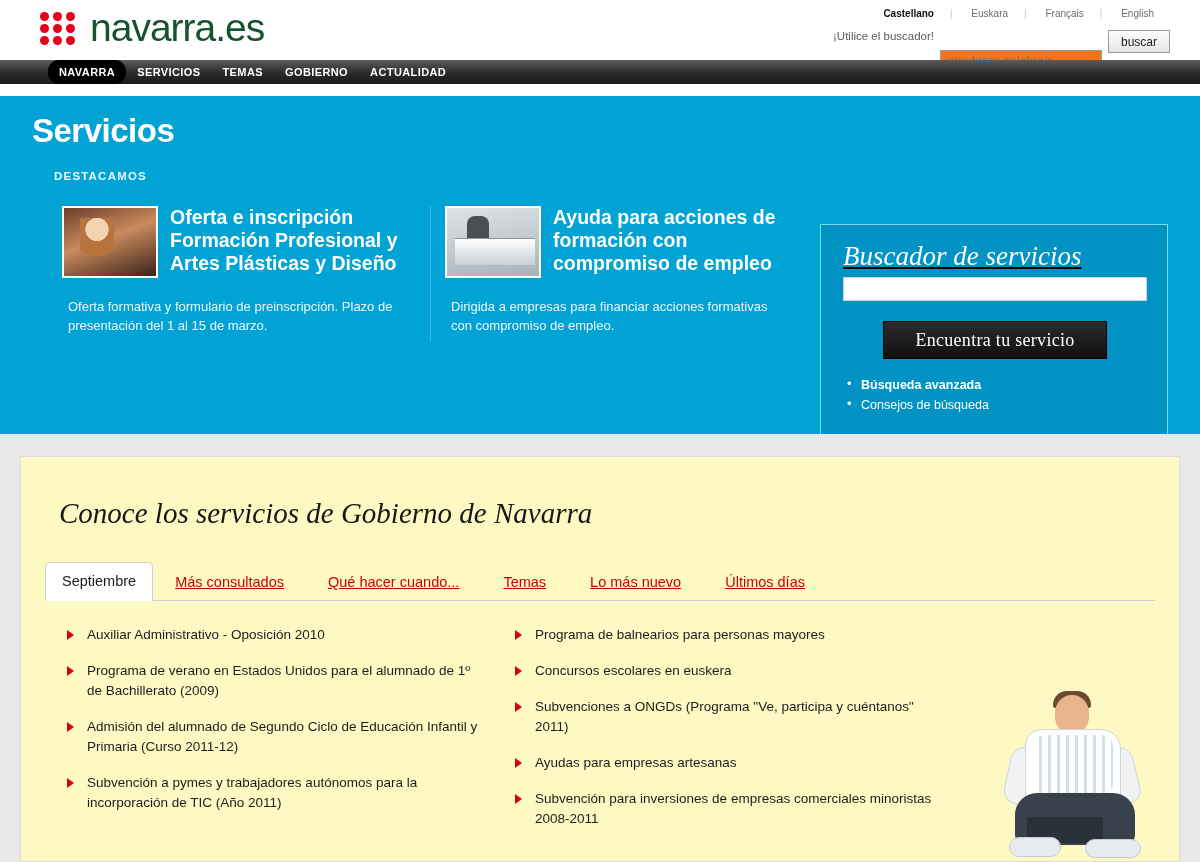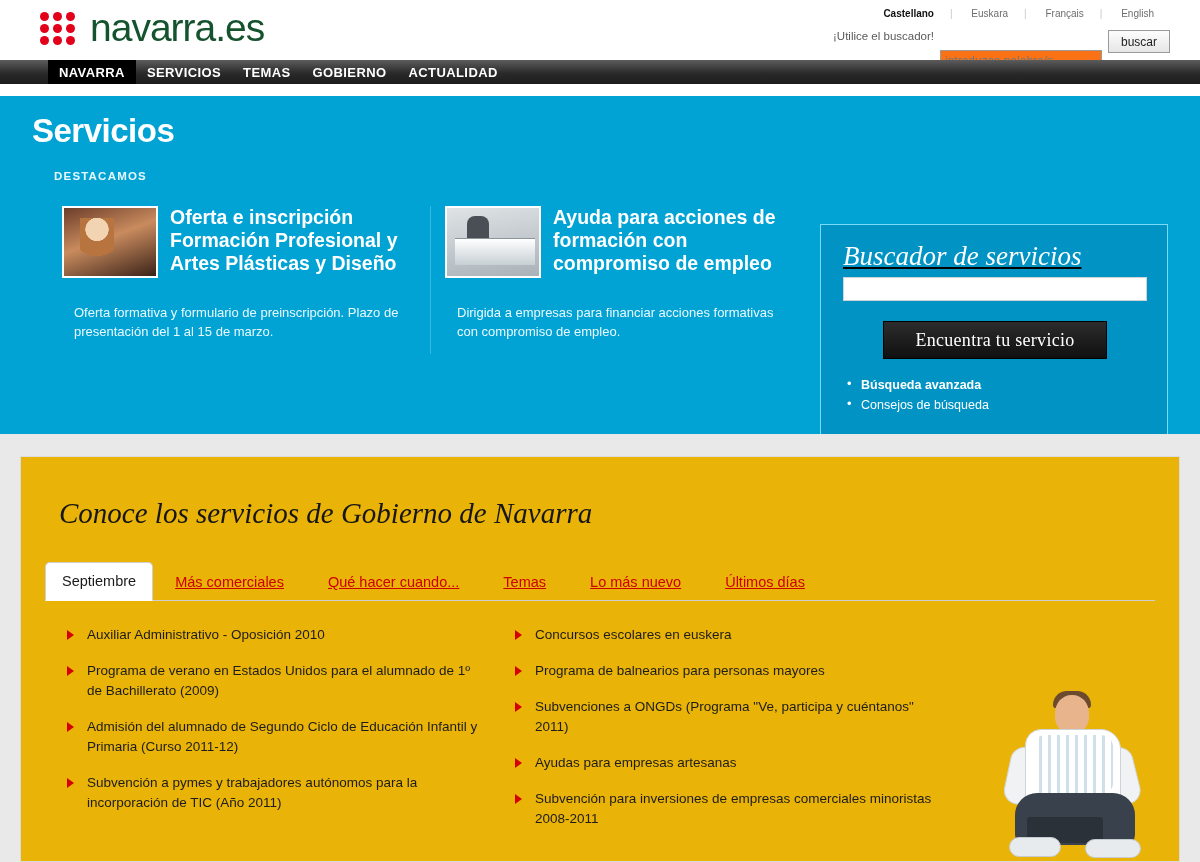--- a/index.html
+++ b/index.html
@@ -40,22 +40,22 @@
   }
 
   
   .navbar {
     position: absolute; left: 0; top: 60px; width: 1200px; height: 24px;
     background: linear-gradient(#5c5c5c,#2a2a2a 55%,#1c1c1c);
   }
   .navinner { position: absolute; left: 48px; top: 0; height: 24px; display: flex; align-items: stretch; }
   .navitem {
     display: flex; align-items: center; padding: 0 11px;
-    color: #ffffff; font-size: 13px; font-weight: bold; letter-spacing: .4px;
-    text-decoration: none; cursor: pointer;
+    color: #ffffff; font-size: 11px; font-weight: bold; letter-spacing: .4px;
+    text-decoration: none; cursor: pointer; border-radius: 11px;
   }
   .navitem.current { background: #000; }
 
   
   .hero {
     position: absolute; left: 0; top: 96px; width: 1200px; height: 338px;
     background: #00a3d4;
   }
   .hero h1 {
     position: absolute; left: 32px; top: 16px; margin: 0;
@@ -83,21 +83,21 @@
     background: linear-gradient(#ffffff,#c7cfd4); border-top:1px solid #8c9599;
   }
   .promo .thumb.t2::before {
     content:""; position:absolute; left:20px; top:8px; width:22px; height:24px;
     background:#4a4f55; border-radius:8px 8px 2px 2px;
   }
   .promo h2 {
     margin: 0 0 8px 0; color: #fff; font-size: 19.5px; font-weight: bold; line-height: 1.17; padding-left: 45px;
   }
   .promo p {
-    margin: 12px; color: #eaf9ff; font-size: 13px; line-height: 1.45; clear: none;
+    margin: 6px; color: #eaf9ff; font-size: 13px; line-height: 1.45; clear: none;
   }
   .promo .body { overflow: hidden; }
   .promo .desc { clear: both; padding-top: 10px; }
 
   
   .finder {
     position: absolute; right: 32px; top: 128px; width: 348px; height: 216px;
     border: 1px solid #79dcf6; background: #0093c4; text-decoration: underline;
   }
   .finder h3 {
@@ -121,21 +121,21 @@
   .finder li a { color: #ffffff; text-decoration: none; }
   .finder li.bold a { font-weight: bold; }
 
   
   .lower {
     position: absolute; left: 0; top: 434px; width: 1200px; height: 428px;
     background: #e9e9e9;
   }
   .card {
     position: absolute; left: 20px; top: 22px; width: 1160px; height: 406px;
-    background: #eab308; border: 1px solid #dcdcdc;
+    background: #fef9c3; border: 1px solid #dcdcdc;
   }
   .card h2.section {
     margin: 0; padding: 40px 0 0 38px;
     font-family: "Liberation Serif", serif; font-style: italic; font-weight: normal;
     font-size: 29px; color: #161616;
   }
   .tabs {
     position: absolute; left: 24px; top: 106px; width: 1110px; height: 38px;
     border-bottom: 1px solid #cfcfcf; display: flex; align-items: flex-end;
   }
@@ -248,40 +248,40 @@
       </ul>
     </div>
   </div>
 
   <div class="lower">
     <div class="card">
       <h2 class="section">Conoce los servicios de Gobierno de Navarra</h2>
 
       <div class="tabs">
         <div class="tab active">Septiembre</div>
-        <div class="tab">Más comerciales</div>
+        <div class="tab">Más consultados</div>
         <div class="tab">Qué hacer cuando...</div>
         <div class="tab">Temas</div>
         <div class="tab">Lo más nuevo</div>
         <div class="tab">Últimos días</div>
       </div>
 
       <div class="cols">
         <div class="col left">
           <ul>
             <li><a href="#">Auxiliar Administrativo - Oposición 2010</a></li>
             <li><a href="#">Programa de verano en Estados Unidos para el alumnado de 1º de Bachillerato (2009)</a></li>
             <li><a href="#">Admisión del alumnado de Segundo Ciclo de Educación Infantil y Primaria (Curso 2011-12)</a></li>
             <li><a href="#">Subvención a pymes y trabajadores autónomos para la incorporación de TIC (Año 2011)</a></li>
           </ul>
         </div>
         <div class="col right">
           <ul>
+            <li><a href="#">Programa de balnearios para personas mayores</a></li>
             <li><a href="#">Concursos escolares en euskera</a></li>
-            <li><a href="#">Programa de balnearios para personas mayores</a></li>
             <li><a href="#">Subvenciones a ONGDs (Programa "Ve, participa y cuéntanos" 2011)</a></li>
             <li><a href="#">Ayudas para empresas artesanas</a></li>
             <li><a href="#">Subvención para inversiones de empresas comerciales minoristas 2008-2011</a></li>
           </ul>
         </div>
       </div>
 
       <div class="person">
         <span class="p-armL"></span>
         <span class="p-armR"></span>

